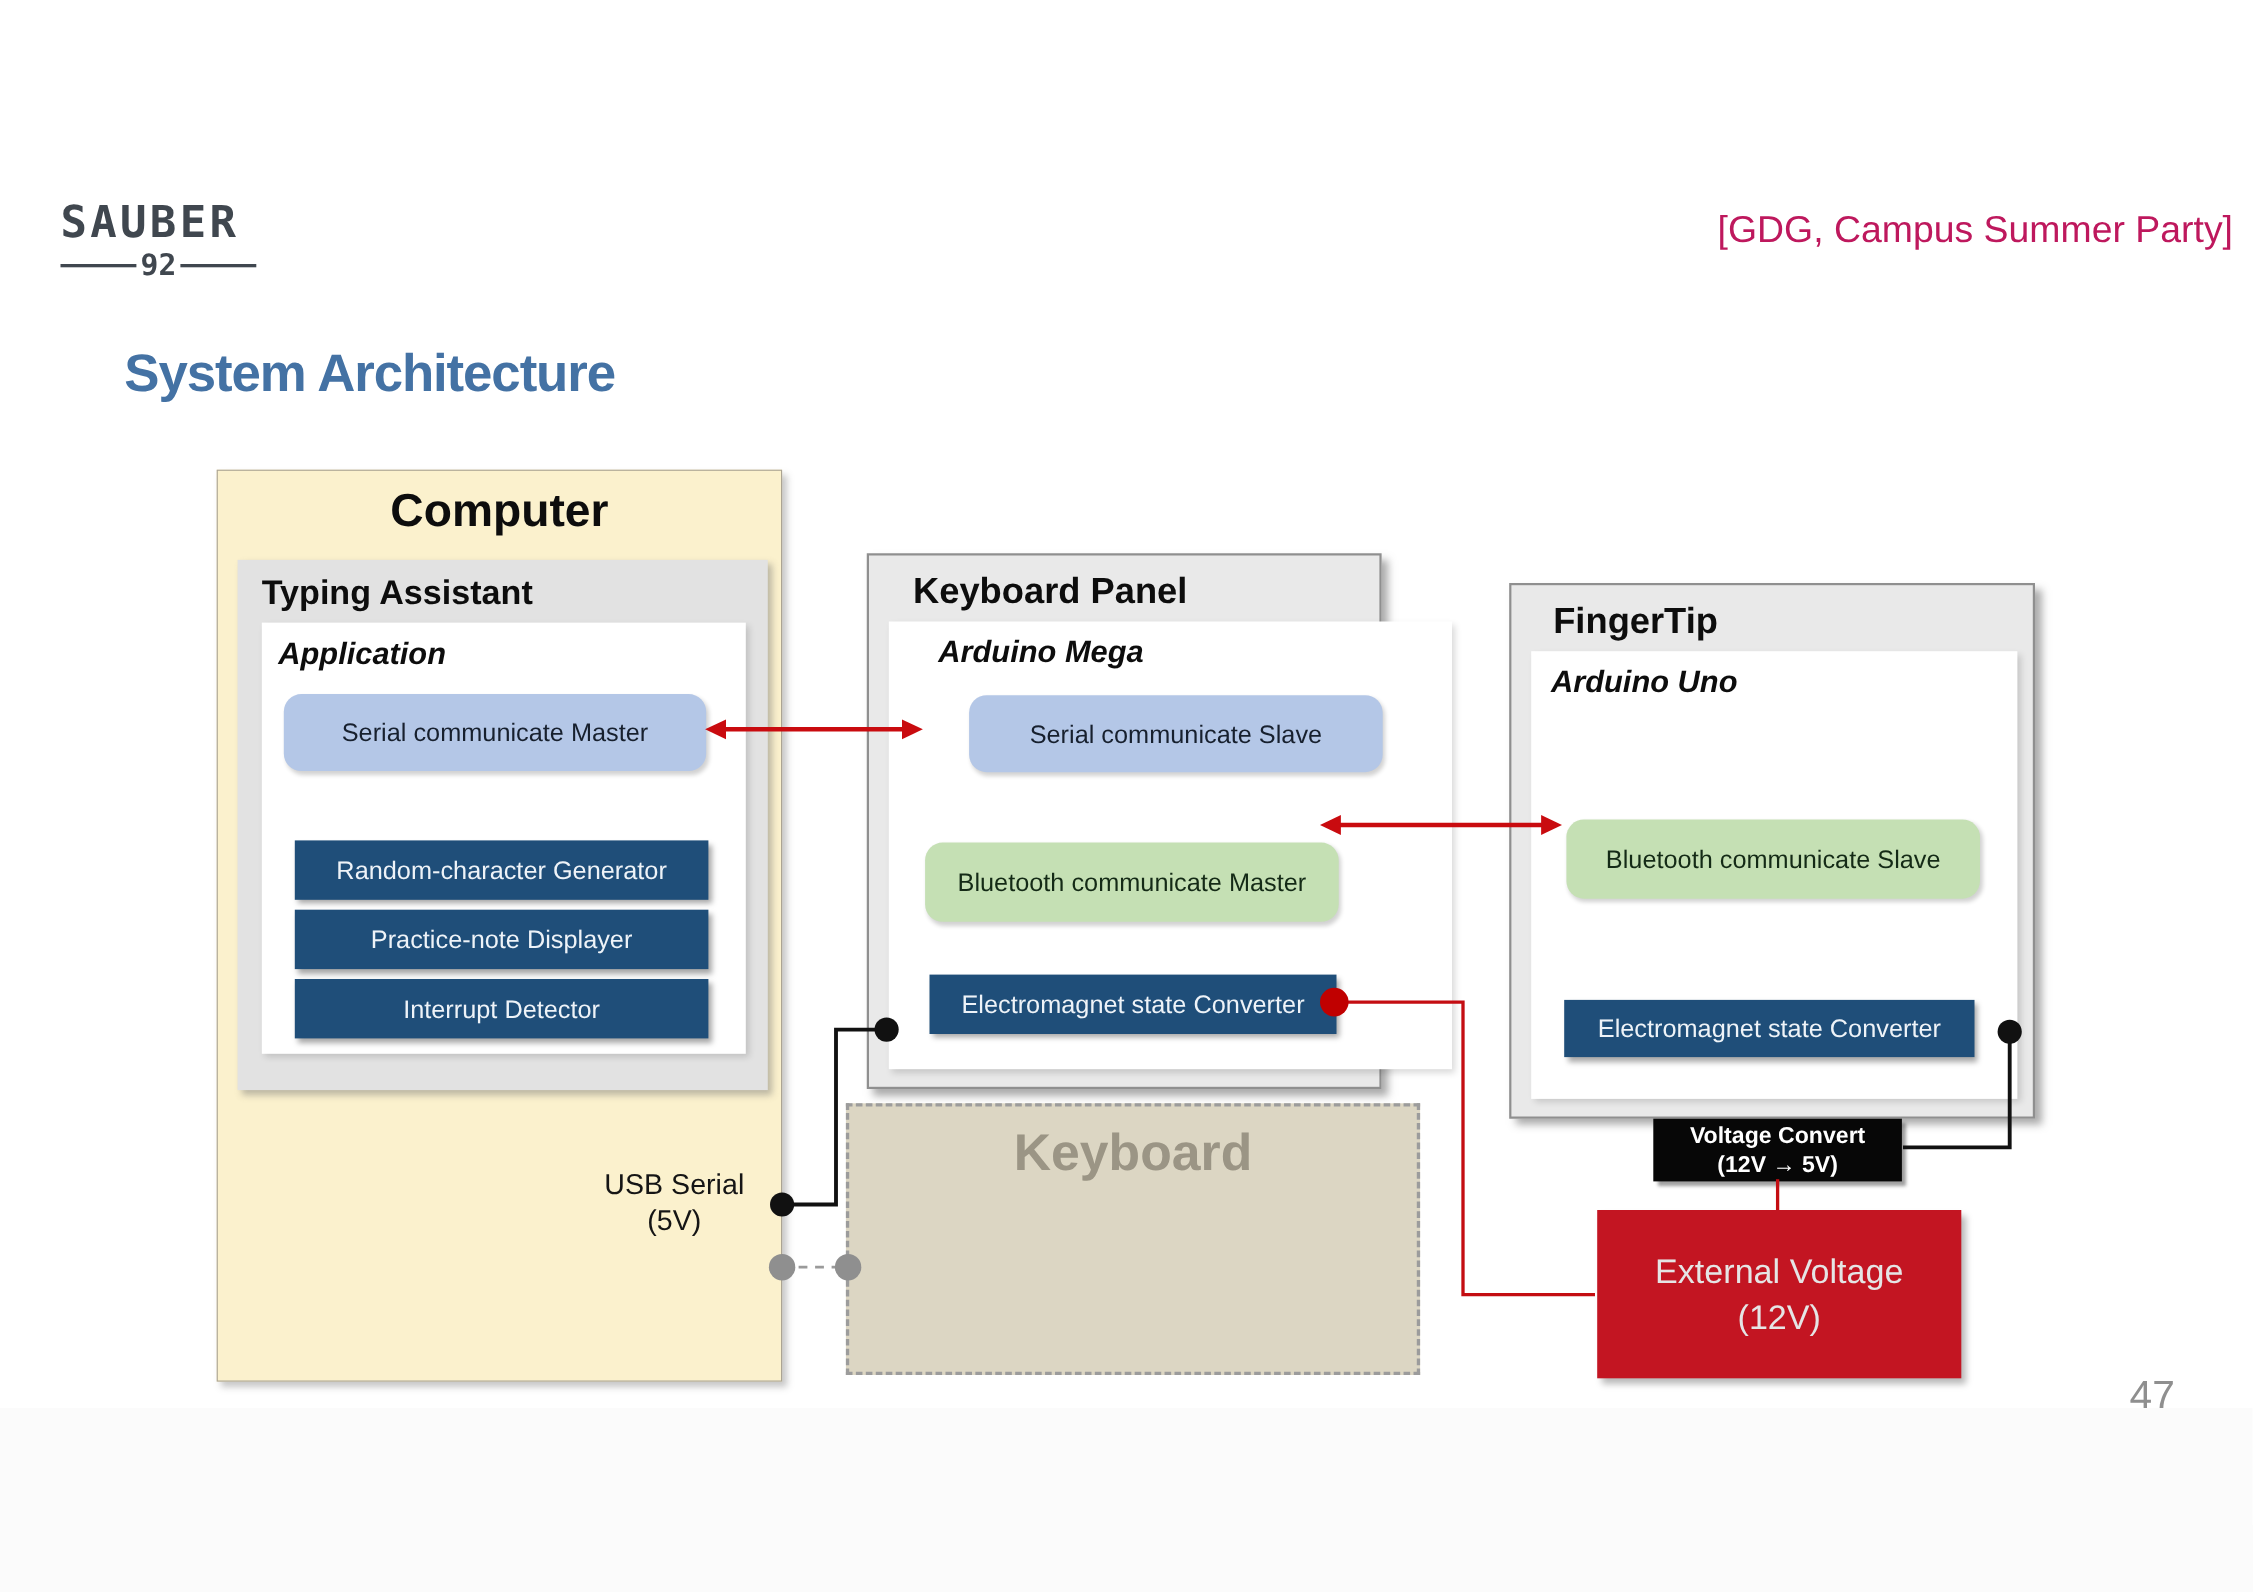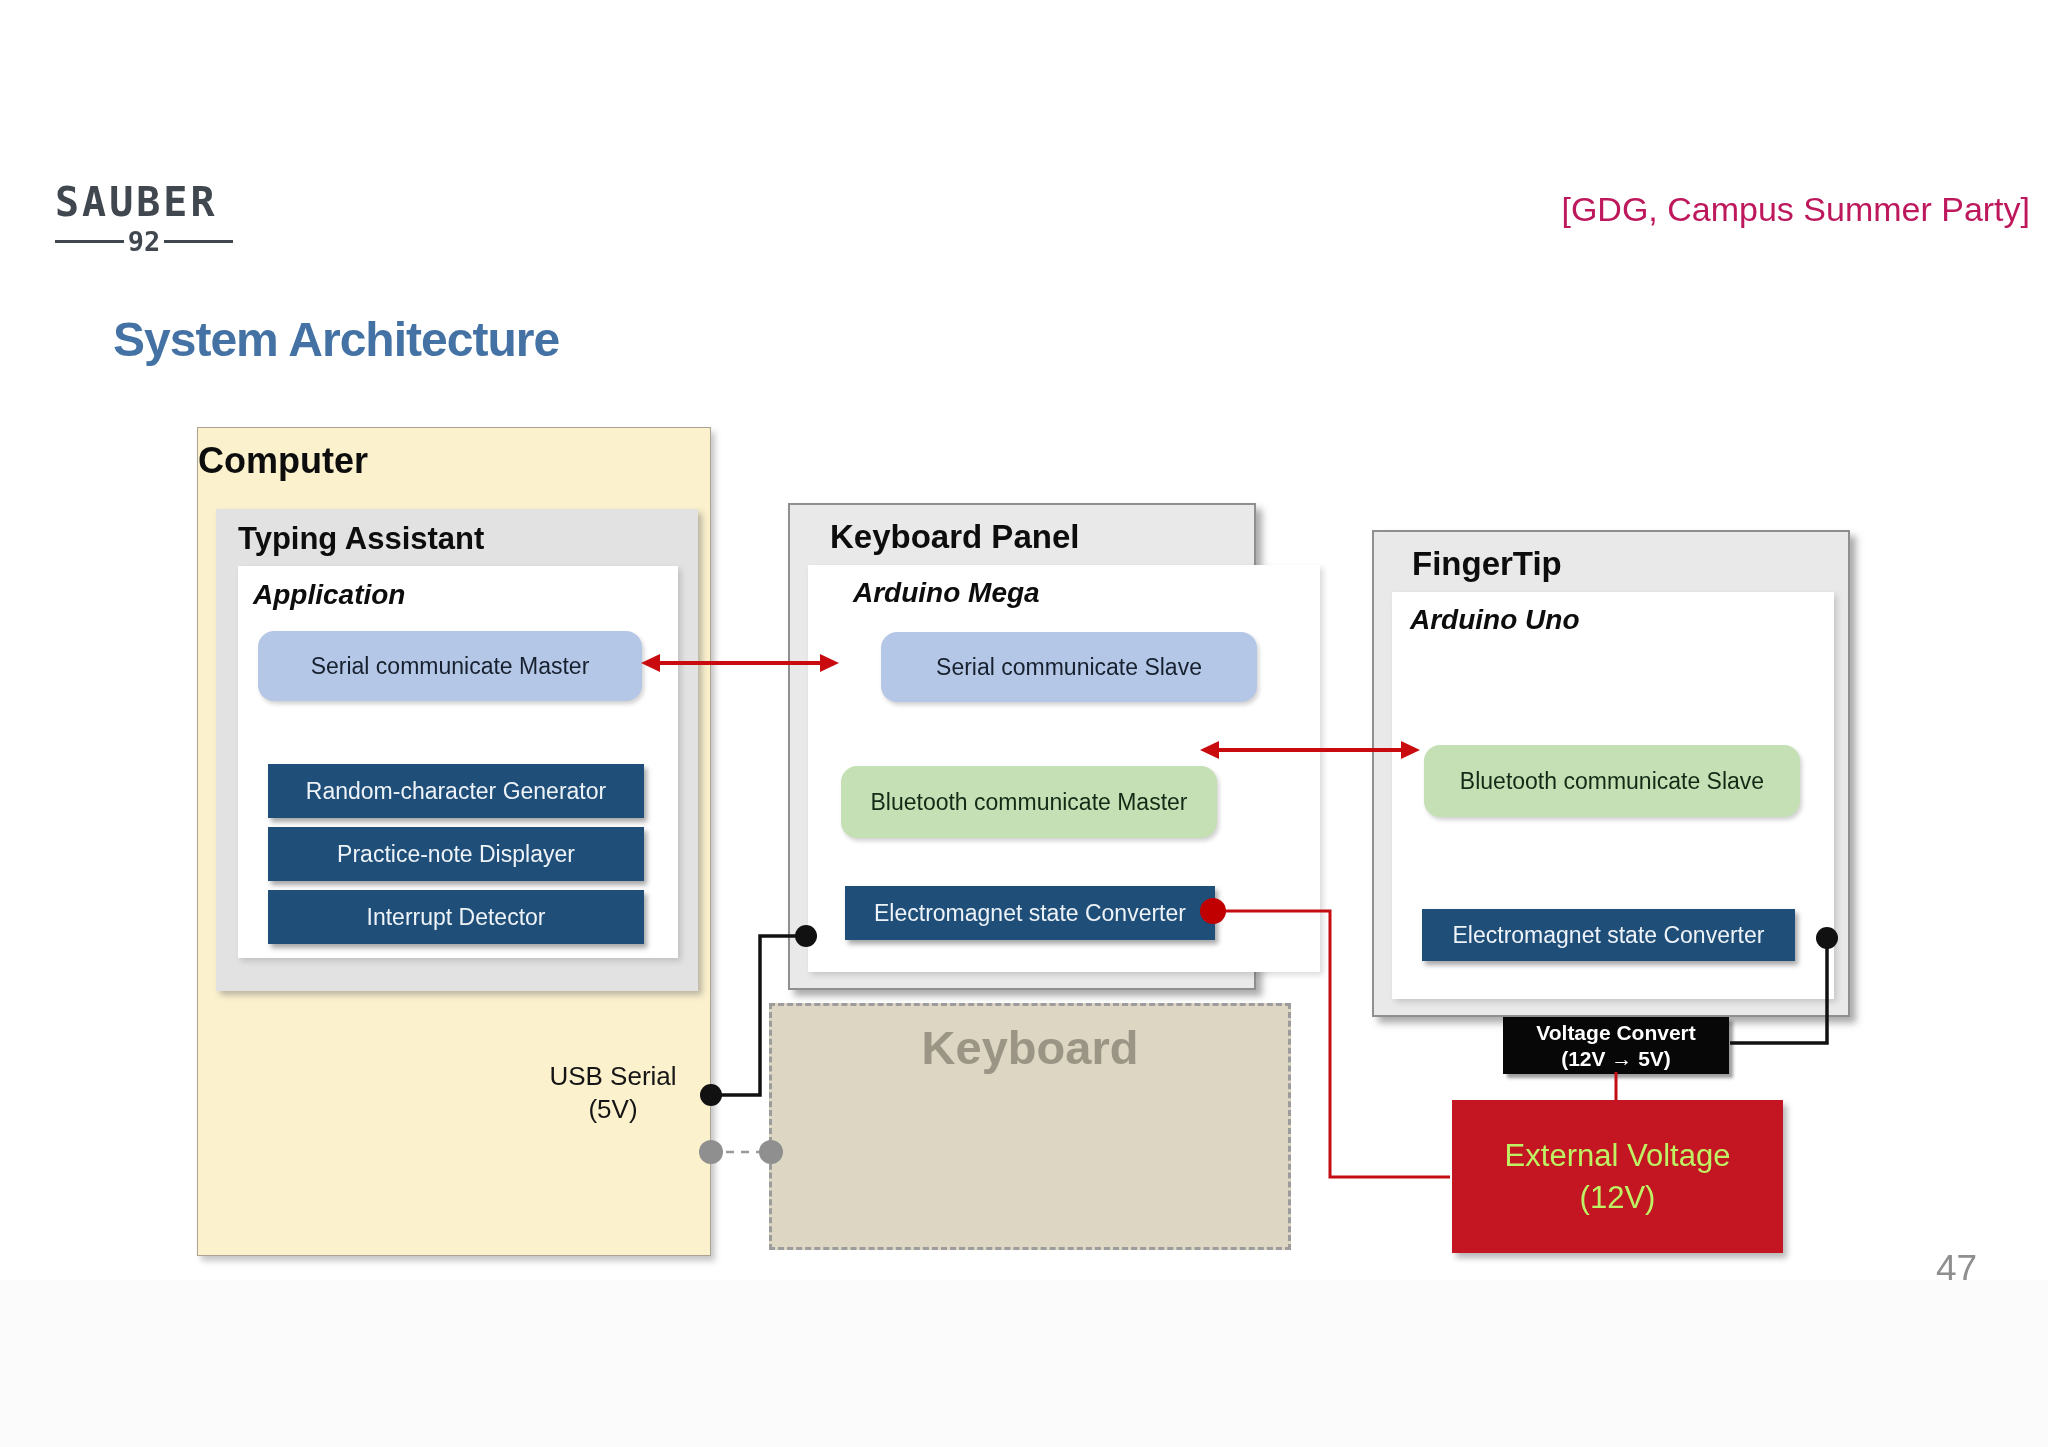--- a/index.html
+++ b/index.html
@@ -26,21 +26,21 @@
   .logo-92row{display:flex;align-items:center;margin-top:6px;}
   .logo-line{flex:1;height:0;border-top:3px solid #40474F;}
   .logo-num{font-family:"DejaVu Sans Mono","Liberation Mono",monospace;font-weight:bold;
             font-size:27px;padding:0 4px;line-height:1;}
   .event-label{position:absolute;right:18px;top:190px;font-size:34px;color:#be185d;font-weight:400;}
   .page-title{position:absolute;left:113px;top:312px;font-size:48px;font-weight:bold;color:var(--title-blue);letter-spacing:-1px;}
 
   
   .computer-box{position:absolute;left:197px;top:427px;width:514px;height:829px;
     background:var(--box-yellow);border:1px solid #ABA493;box-shadow:4px 5px 6px rgba(130,130,130,.45);}
-  .computer-title{text-align:left;margin-top:12px;font-size:36px;font-weight:bold;color:#0d0d0d;}
+  .computer-title{text-align:center;margin-top:12px;font-size:42px;font-weight:bold;color:#0d0d0d;}
 
   .panel{position:absolute;background:var(--panel-gray);}
   .typing-panel{left:18px;top:81px;width:482px;height:482px;background:#E2E2E2;
     box-shadow:4px 4px 6px rgba(110,110,110,.45);}
   .panel-title{font-size:31px;font-weight:bold;color:#0d0d0d;}
   .typing-panel .panel-title{padding:12px 0 0 22px;}
   .panel-inner{position:absolute;background:#ffffff;box-shadow:3px 3px 6px rgba(0,0,0,.15);}
   .typing-inner{left:22px;top:57px;width:440px;height:392px;}
   .platform-label{font-size:28px;font-weight:bold;font-style:italic;color:#0d0d0d;padding:13px 0 0 15px;}
 
@@ -79,21 +79,21 @@
   .usb-label{position:absolute;left:533px;top:1060px;width:160px;text-align:center;
     font-size:26px;color:#151515;line-height:1.25;}
   .keyboard-box{position:absolute;left:769px;top:1003px;width:522px;height:247px;
     background:var(--keyboard-beige);border:3px dashed #9c9c9c;}
   .keyboard-label{text-align:center;margin-top:14px;font-size:47px;font-weight:bold;color:#9B9585;}
   .voltage-convert{position:absolute;left:1503px;top:1017px;width:226px;height:57px;
     background:#070707;color:#ffffff;font-size:21px;font-weight:bold;text-align:center;
     display:flex;flex-direction:column;justify-content:center;line-height:1.22;
     box-shadow:4px 4px 3px rgba(40,40,40,.45);}
   .external-voltage{position:absolute;left:1452px;top:1100px;width:331px;height:153px;
-    background:var(--voltage-red);color:#bef264;font-size:31px;text-align:center;
+    background:var(--voltage-red);color:#e5e5e5;font-size:31px;text-align:center;
     display:flex;flex-direction:column;justify-content:center;line-height:1.35;
     box-shadow:4px 5px 6px rgba(0,0,0,.28);}
   .page-number{position:absolute;left:1936px;top:1248px;font-size:37px;color:#8f8f8f;}
 
   .wires{position:absolute;left:0;top:0;pointer-events:none;}
 </style>
 </head>
 <body>
 
 <div class="slide">

